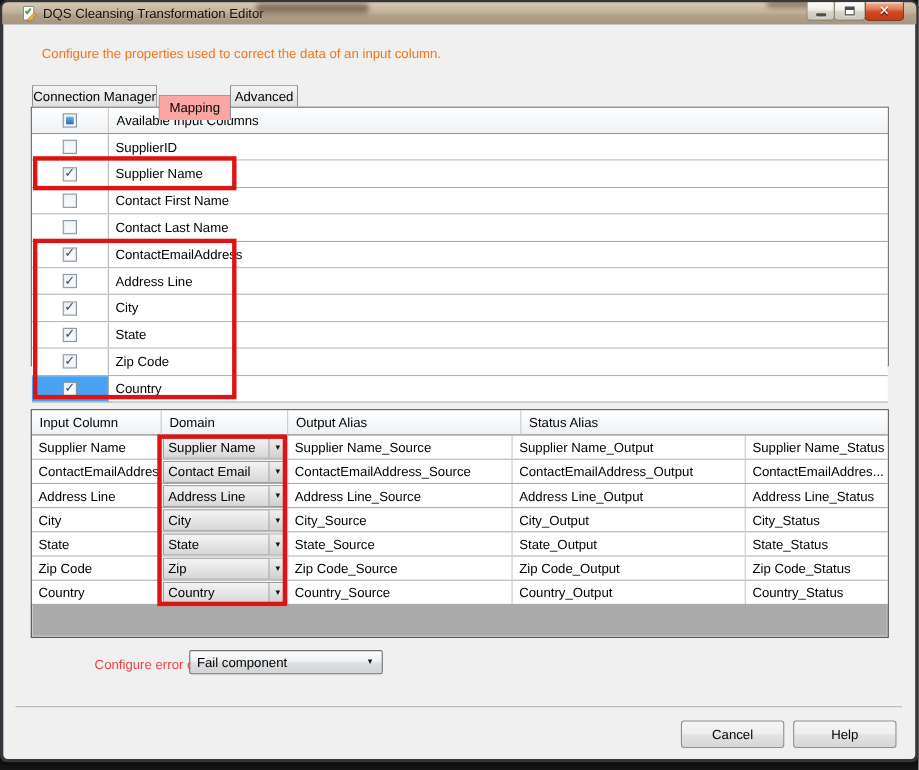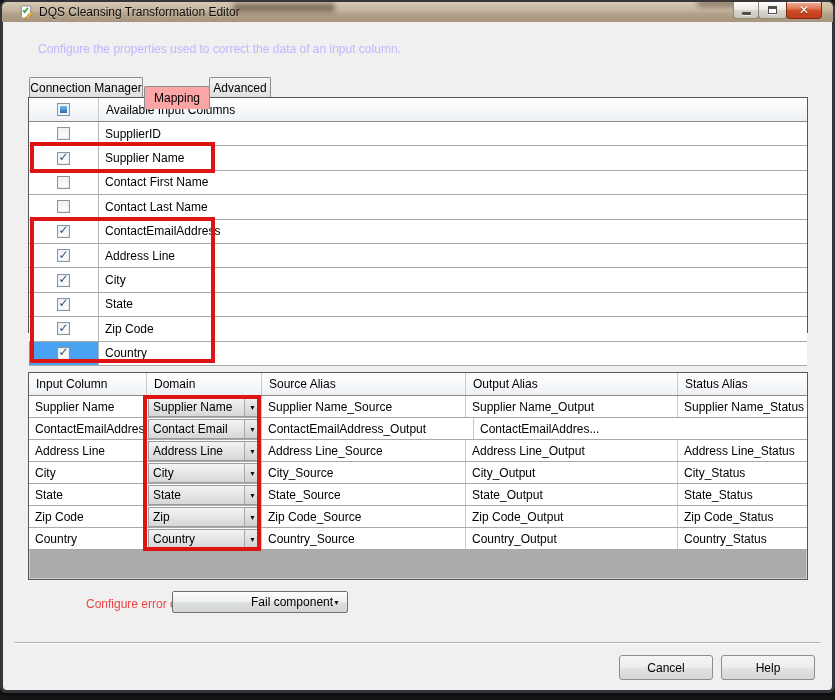--- a/index.html
+++ b/index.html
@@ -32,21 +32,21 @@
   .wbtn.close { width:36px; border-color:#7e2d14;
     background:linear-gradient(180deg,#f0b49e 0%,#dd7a58 40%,#cf4a24 55%,#c03d1b 100%); }
   .glyph-min { width:9px; height:3px; background:#4e4e4e; border-radius:1px; margin-top:6px;
     box-shadow:0 1px 0 rgba(255,255,255,.7); }
   .glyph-max { width:9px; height:8px; border:1px solid #4e4e4e; border-top:3px solid #4e4e4e;
     background:#fff; box-shadow:0 1px 0 rgba(255,255,255,.6); }
   .glyph-close { color:#fff; font-size:12px; font-weight:bold; line-height:1;
     text-shadow:0 1px 1px rgba(0,0,0,.5); }
 
   
-  .desc { position:absolute; left:38px; top:42px; font-size:12px; color:#c4b5fd; }
+  .desc { position:absolute; left:38px; top:42px; font-size:12px; color:#f97316; }
 
   
   .tab { position:absolute; height:20px; top:77px; background:linear-gradient(#f4f4f4,#dfdfdf);
     border:1px solid #8a8d92; border-bottom:none; border-radius:2px 2px 0 0;
     font-size:12px; color:#000; display:flex; align-items:center; justify-content:center; cursor:default; }
   .tab.active { top:86px; height:23px; background:#fca5a5; z-index:3; }
   .tab-cm { left:29px; width:114px;text-align:center; }
   .tab-mp { left:144px; width:66px; }
   .tab-ad { left:209px; width:62px; }
 
@@ -94,21 +94,21 @@
   .anno { position:absolute; border:4px solid #de1414; z-index:40; pointer-events:none; }
   .anno-1 { left:30px; top:142px; width:185px; height:31px; }
   .anno-2 { left:30px; top:217px; width:185px; height:146px; }
   .anno-3 { left:143px; top:395px; width:118px; height:156px; }
 
   
   .err-label { position:absolute; left:38px; top:597px; font-size:12px; color:#ef4444;margin-left:48px; }
   .err-combo { position:absolute; left:172px; top:591px; width:176px; height:22px;
     border:1px solid #707070; border-radius:2px;
     background:linear-gradient(#fefefe,#f0f0f0 45%,#dcdee0 55%,#d2d5d8);
-    display:flex; align-items:center; cursor:default;text-align:right; }
+    display:flex; align-items:center; cursor:default; }
   .err-combo .txt { flex:1; font-size:12px; color:#000; padding-left:6px; }
   .err-combo .arrow-glyph { margin-right:7px; }
 
   
   .footer-sep { position:absolute; left:14px; top:642px; width:806px; height:1px; background:#b2b2b2;
     box-shadow:0 1px 0 #fbfbfb; }
   .btn { position:absolute; top:655px; height:25px; font-size:12px; color:#000;
     display:flex; align-items:center; justify-content:center; cursor:default; border-radius:3px;
     background:linear-gradient(180deg,#f4f4f4 0%,#efefef 45%,#e2e2e2 55%,#d6d6d6 100%);
     border:1px solid #8e8e8e; }
@@ -244,21 +244,20 @@
         </div>
         <div class="ic-label">Country</div>
       </div>
     </div>
 </div>
 
 <div class="map-table">
   <div class="map-header">
       <div class="mh-cell col-input">Input Column</div>
       <div class="mh-cell col-domain">Domain</div>
-      <div class="mh-cell col-source">Source Alias</div>
       <div class="mh-cell col-output">Output Alias</div>
       <div class="mh-cell col-status">Status Alias</div>
     </div>
   <div>
       <div class="map-row">
         <div class="m-cell col-input">Supplier Name</div>
         <div class="m-cell col-domain">
           <div class="domain-combo">
             <span class="txt">Supplier Name</span>
             <span class="arrow-btn">
@@ -273,20 +272,21 @@
       <div class="map-row">
         <div class="m-cell col-input">ContactEmailAddress</div>
         <div class="m-cell col-domain">
           <div class="domain-combo">
             <span class="txt">Contact Email</span>
             <span class="arrow-btn">
               <span class="arrow-glyph">▼</span>
             </span>
           </div>
         </div>
+        <div class="m-cell col-source">ContactEmailAddress_Source</div>
         <div class="m-cell col-output">ContactEmailAddress_Output</div>
         <div class="m-cell col-status">ContactEmailAddres...</div>
       </div>
       <div class="map-row">
         <div class="m-cell col-input">Address Line</div>
         <div class="m-cell col-domain">
           <div class="domain-combo">
             <span class="txt">Address Line</span>
             <span class="arrow-btn">
               <span class="arrow-glyph">▼</span>

